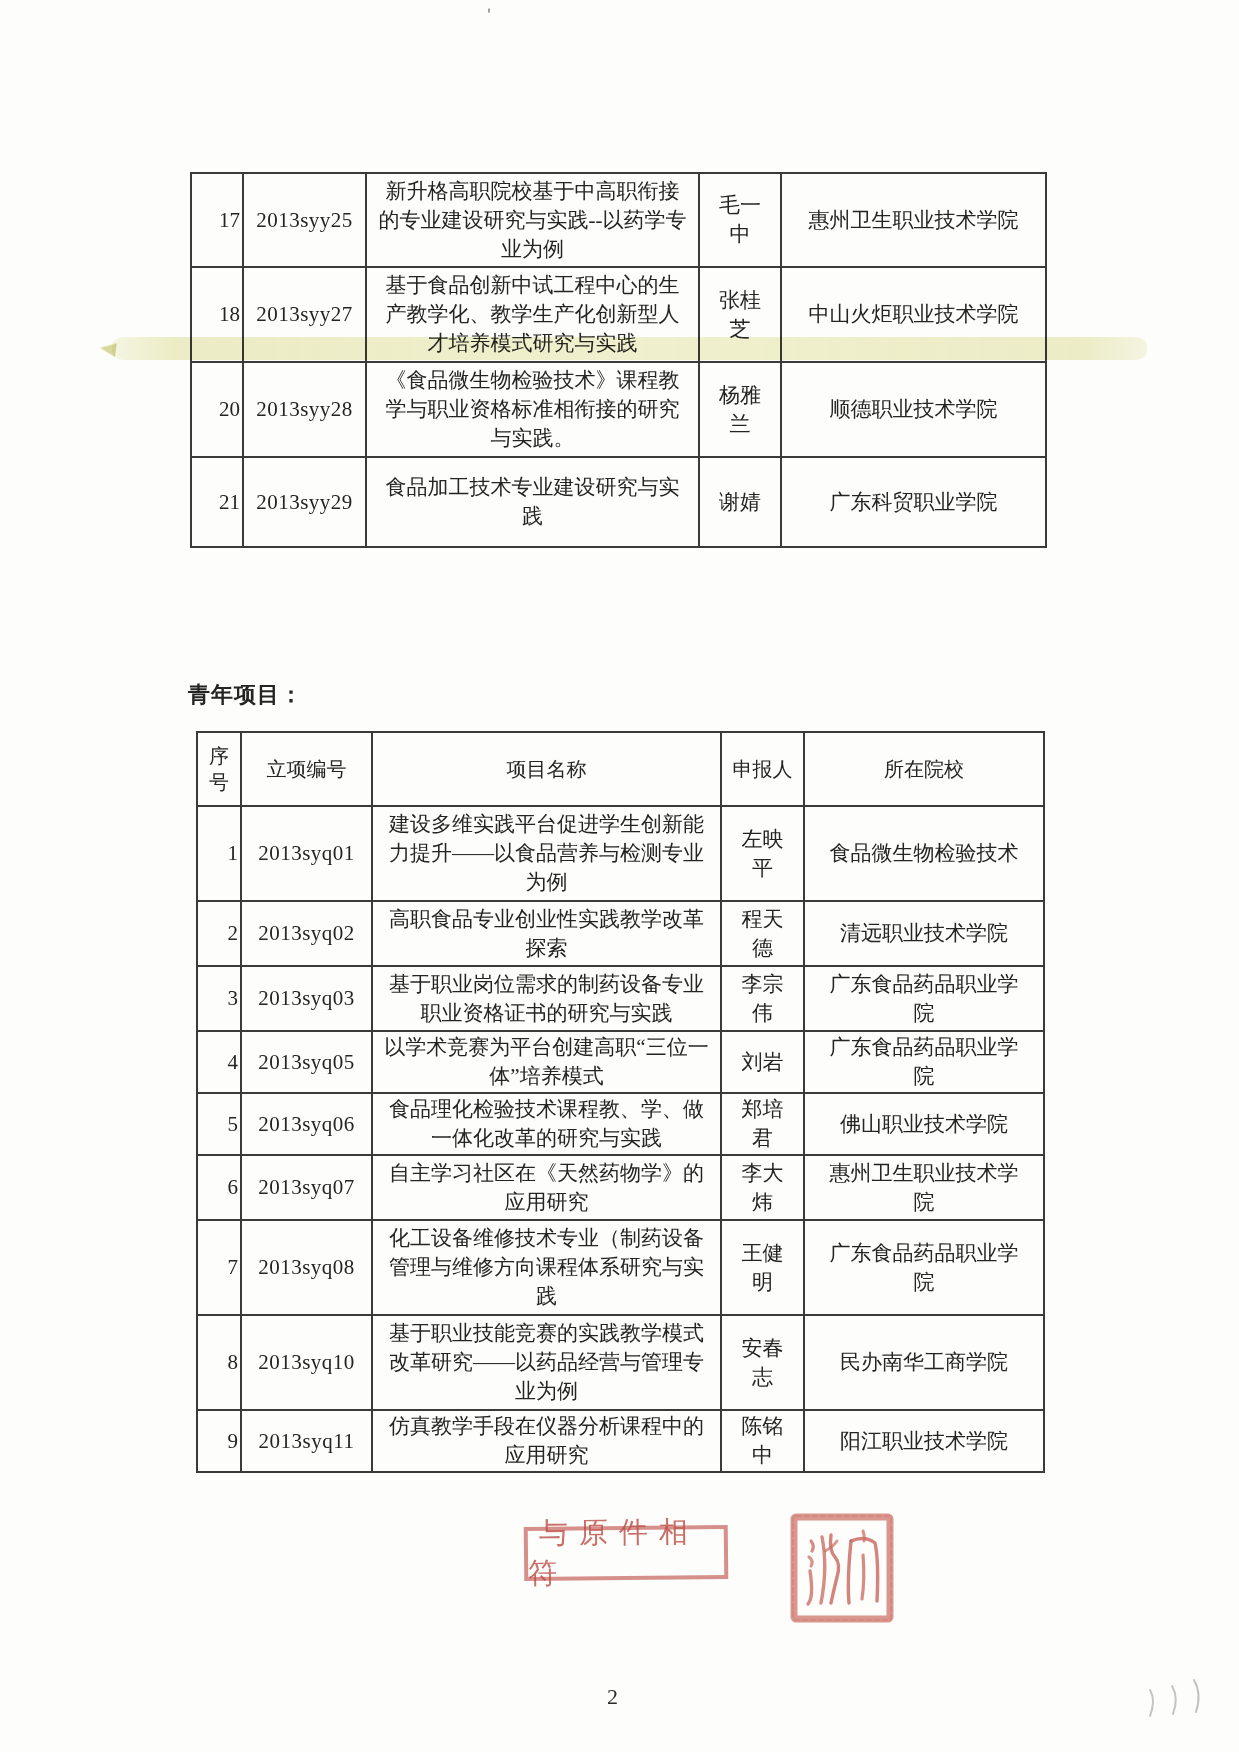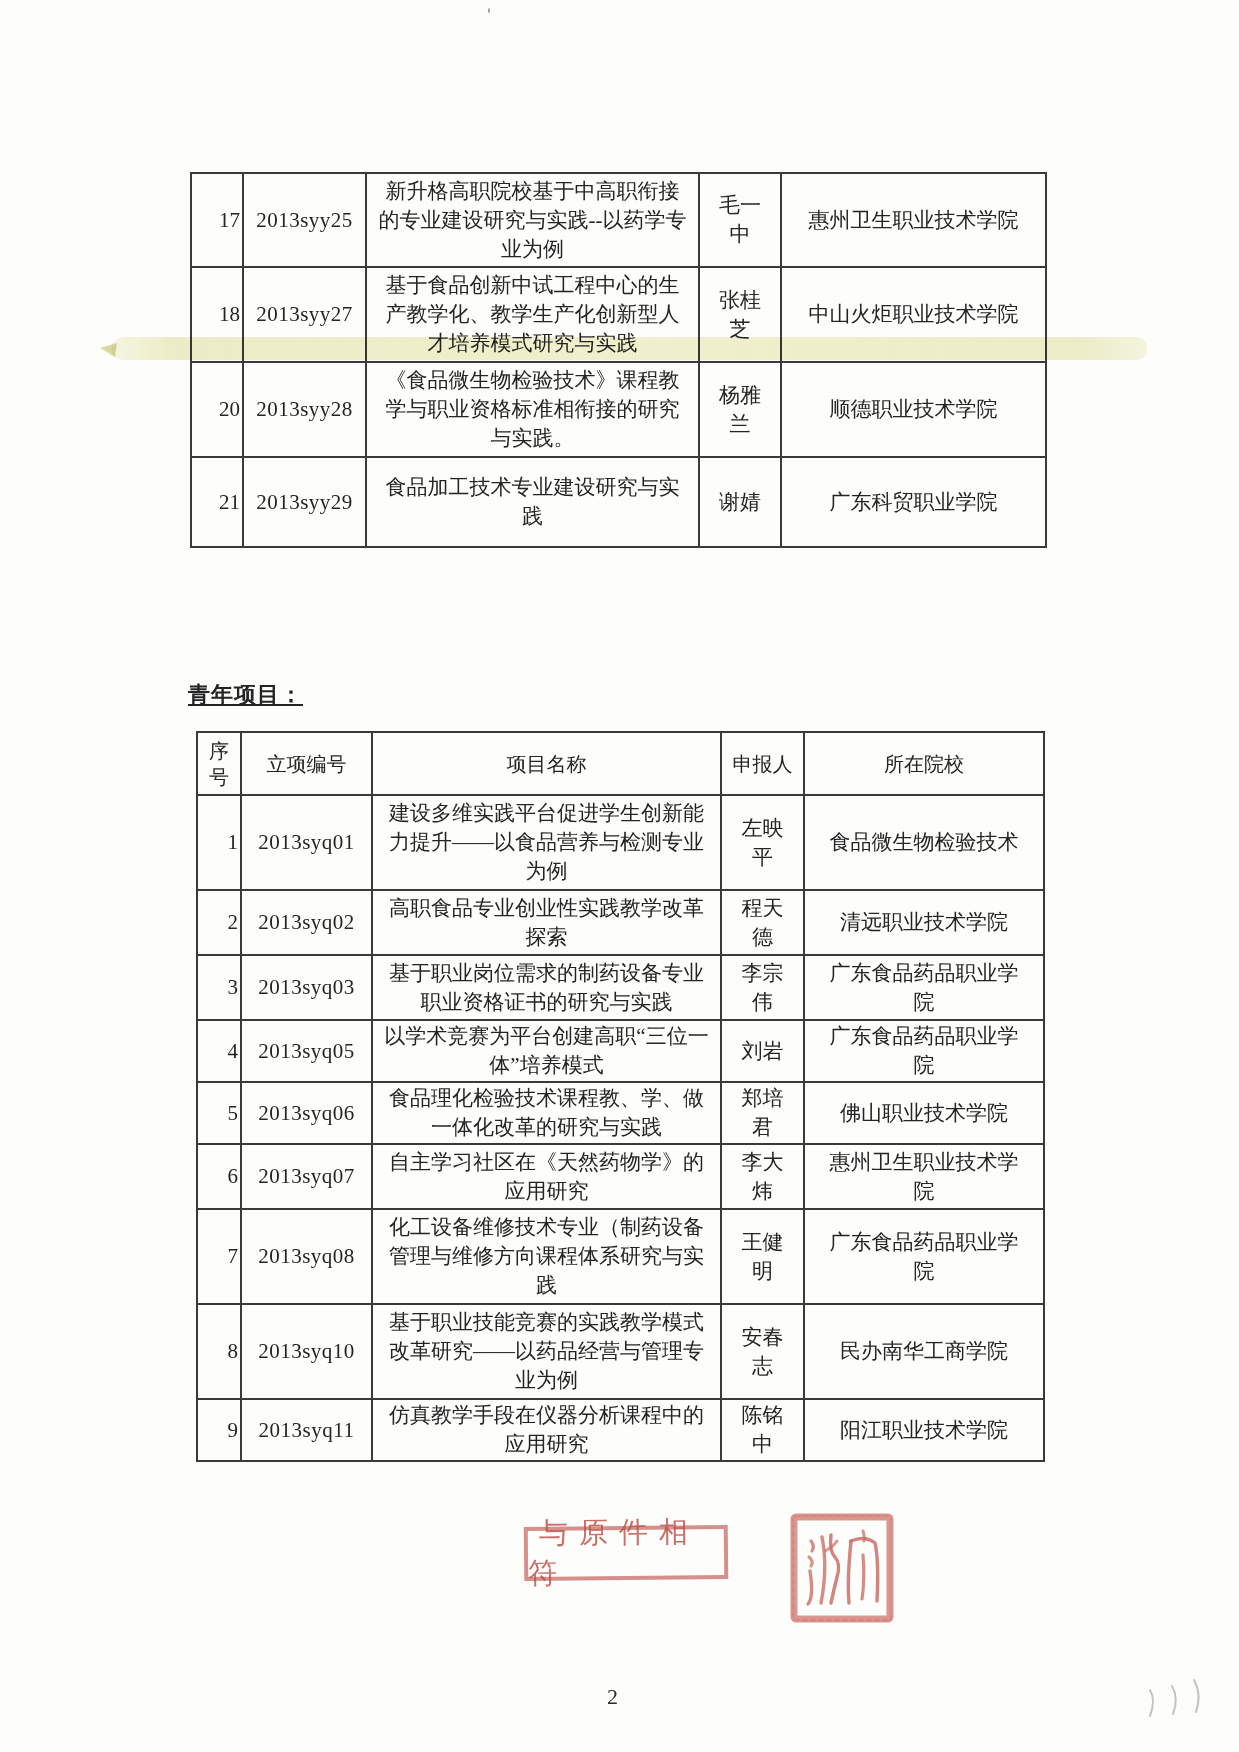--- a/index.html
+++ b/index.html
@@ -33,33 +33,33 @@
   table.doc-table td.school-cell{padding:1px 20px;}
   table.doc-table td.title-cell.tight{padding:1px 14px;}
   #senior-table{left:190px;top:172px;width:855px;}
   #youth-table{left:196px;top:731px;width:847px;}
   #youth-table th{font-size:20px;line-height:26px;padding:1px 4px;}
   tr.rh94{height:94px;}
   tr.rh95{height:95px;}
   tr.rh75{height:90px;}
   tr.rh65{height:65px;}
   tr.rh62{height:62px;}
-  tr.rh58{height:63px;}
+  tr.rh58{height:74px;}
   tr.rh57{height:57px;}
   
   .hl{
     background:#e2e2df;
     padding:2px 3px;
     box-decoration-break:clone;
     -webkit-box-decoration-break:clone;
   }
   
   .section-heading{
     position:absolute;left:188px;top:680px;
-    font-size:22px;font-weight:bold;letter-spacing:1px;text-decoration:underline;
+    font-size:22px;font-weight:bold;letter-spacing:1px;
   }
   .page-number{
     position:absolute;left:607px;top:1684px;
     font-size:22px;color:#2a2a2a;
   }
   
   .streak{
     position:absolute;left:112px;top:337px;width:1035px;height:23px;
     background:linear-gradient(90deg,
       rgba(222,224,158,.25) 0%,

